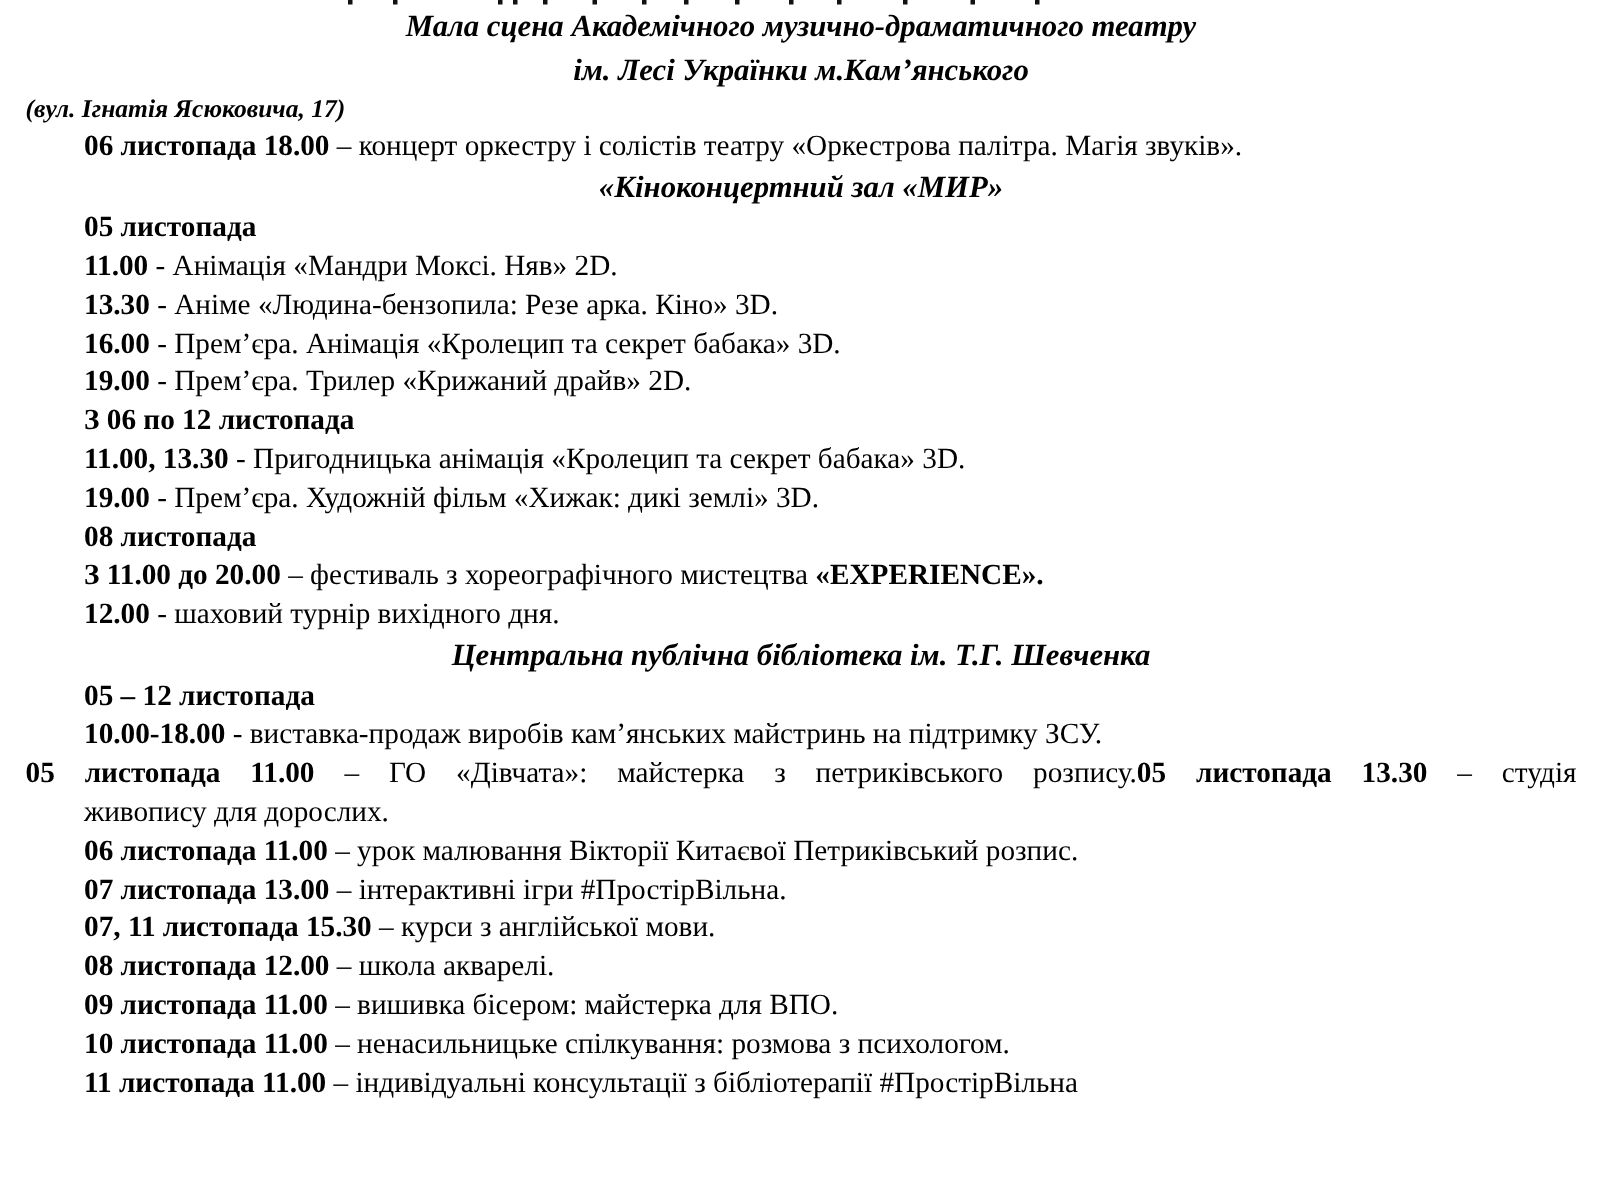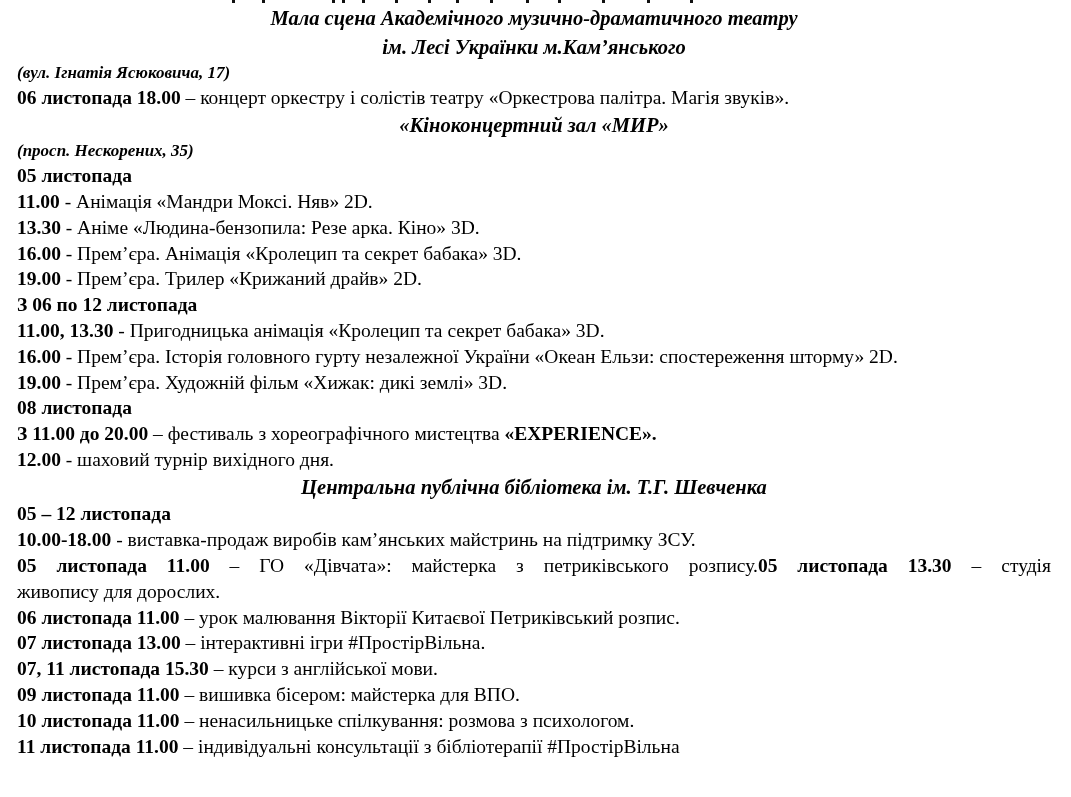--- a/index.html
+++ b/index.html
@@ -39,20 +39,21 @@
   .line-address {
     font-size: 17px;
     font-weight: bold;
     font-style: italic;
     line-height: 24px;
   }
   .line-day, .line-entry, .line-entry-cont {
     font-size: 19.5px;
     line-height: 25.8px;
     text-align: left;
+    margin-left: 39px;
   }
   .line-entry-justify {
     font-size: 19.5px;
     line-height: 25.8px;
     text-align: justify;
     text-align-last: justify;
     white-space: normal;
   }
   .b { font-weight: bold; }
 </style>
@@ -60,38 +61,37 @@
 <body>
 
 <div class="page">
   <div class="top-clip"></div>
   <div class="content">
       <div class="line line-title"><span class="b">Мала сцена Академічного музично-драматичного театру</span></div>
       <div class="line line-title"><span class="b">ім. Лесі Українки м.Кам’янського</span></div>
       <div class="line line-address"><span class="b">(вул. Ігнатія Ясюковича, 17)</span></div>
       <div class="line line-entry"><span class="b">06 листопада 18.00</span><span> – концерт оркестру і солістів театру «Оркестрова палітра. Магія звуків».</span></div>
       <div class="line line-title"><span class="b">«Кіноконцертний зал «МИР»</span></div>
-      <div class="line line-address"><span class="b">(просп. Нескорених, 35)</span></div>
       <div class="line line-day"><span class="b">05 листопада</span></div>
       <div class="line line-entry"><span class="b">11.00</span><span> - Анімація «Мандри Моксі. Няв» 2D.</span></div>
       <div class="line line-entry"><span class="b">13.30</span><span> - Аніме «Людина-бензопила: Резе арка. Кіно» 3D.</span></div>
       <div class="line line-entry"><span class="b">16.00</span><span> - Прем’єра. Анімація «Кролецип та секрет бабака» 3D.</span></div>
       <div class="line line-entry"><span class="b">19.00</span><span> - Прем’єра. Трилер «Крижаний драйв» 2D.</span></div>
       <div class="line line-day"><span class="b">З 06 по 12 листопада</span></div>
       <div class="line line-entry"><span class="b">11.00, 13.30</span><span> - Пригодницька анімація «Кролецип та секрет бабака» 3D.</span></div>
-      <div class="line line-entry"><span class="b">16.00</span><span> - Прем’єра. Історія головного гурту незалежної України «Океан Ельзи: спостереження шторму» 2D.</span></div>
       <div class="line line-entry"><span class="b">19.00</span><span> - Прем’єра. Художній фільм «Хижак: дикі землі» 3D.</span></div>
       <div class="line line-day"><span class="b">08 листопада</span></div>
       <div class="line line-entry"><span class="b">З 11.00 до 20.00</span><span> – фестиваль з хореографічного мистецтва </span><span class="b">«EXPERIENCE».</span></div>
       <div class="line line-entry"><span class="b">12.00</span><span> - шаховий турнір вихідного дня.</span></div>
       <div class="line line-title"><span class="b">Центральна публічна бібліотека ім. Т.Г. Шевченка</span></div>
       <div class="line line-day"><span class="b">05 – 12 листопада</span></div>
       <div class="line line-entry"><span class="b">10.00-18.00</span><span> - виставка-продаж виробів кам’янських майстринь на підтримку ЗСУ.</span></div>
       <div class="line line-entry-justify"><span class="b">05 листопада 11.00</span><span> – ГО «Дівчата»: майстерка з петриківського розпису.</span><span class="b">05 листопада 13.30</span><span> – студія</span></div>
       <div class="line line-entry-cont"><span>живопису для дорослих.</span></div>
       <div class="line line-entry"><span class="b">06 листопада 11.00</span><span> – урок малювання Вікторії Китаєвої Петриківський розпис.</span></div>
       <div class="line line-entry"><span class="b">07 листопада 13.00</span><span> – інтерактивні ігри #ПростірВільна.</span></div>
       <div class="line line-entry"><span class="b">07, 11 листопада 15.30</span><span> – курси з англійської мови.</span></div>
+      <div class="line line-entry"><span class="b">08 листопада 12.00</span><span> – школа акварелі.</span></div>
       <div class="line line-entry"><span class="b">09 листопада 11.00</span><span> – вишивка бісером: майстерка для ВПО.</span></div>
       <div class="line line-entry"><span class="b">10 листопада 11.00</span><span> – ненасильницьке спілкування: розмова з психологом.</span></div>
       <div class="line line-entry"><span class="b">11 листопада 11.00</span><span> – індивідуальні консультації з бібліотерапії #ПростірВільна</span></div>
     </div>
 </div>
 
 </body></html>

